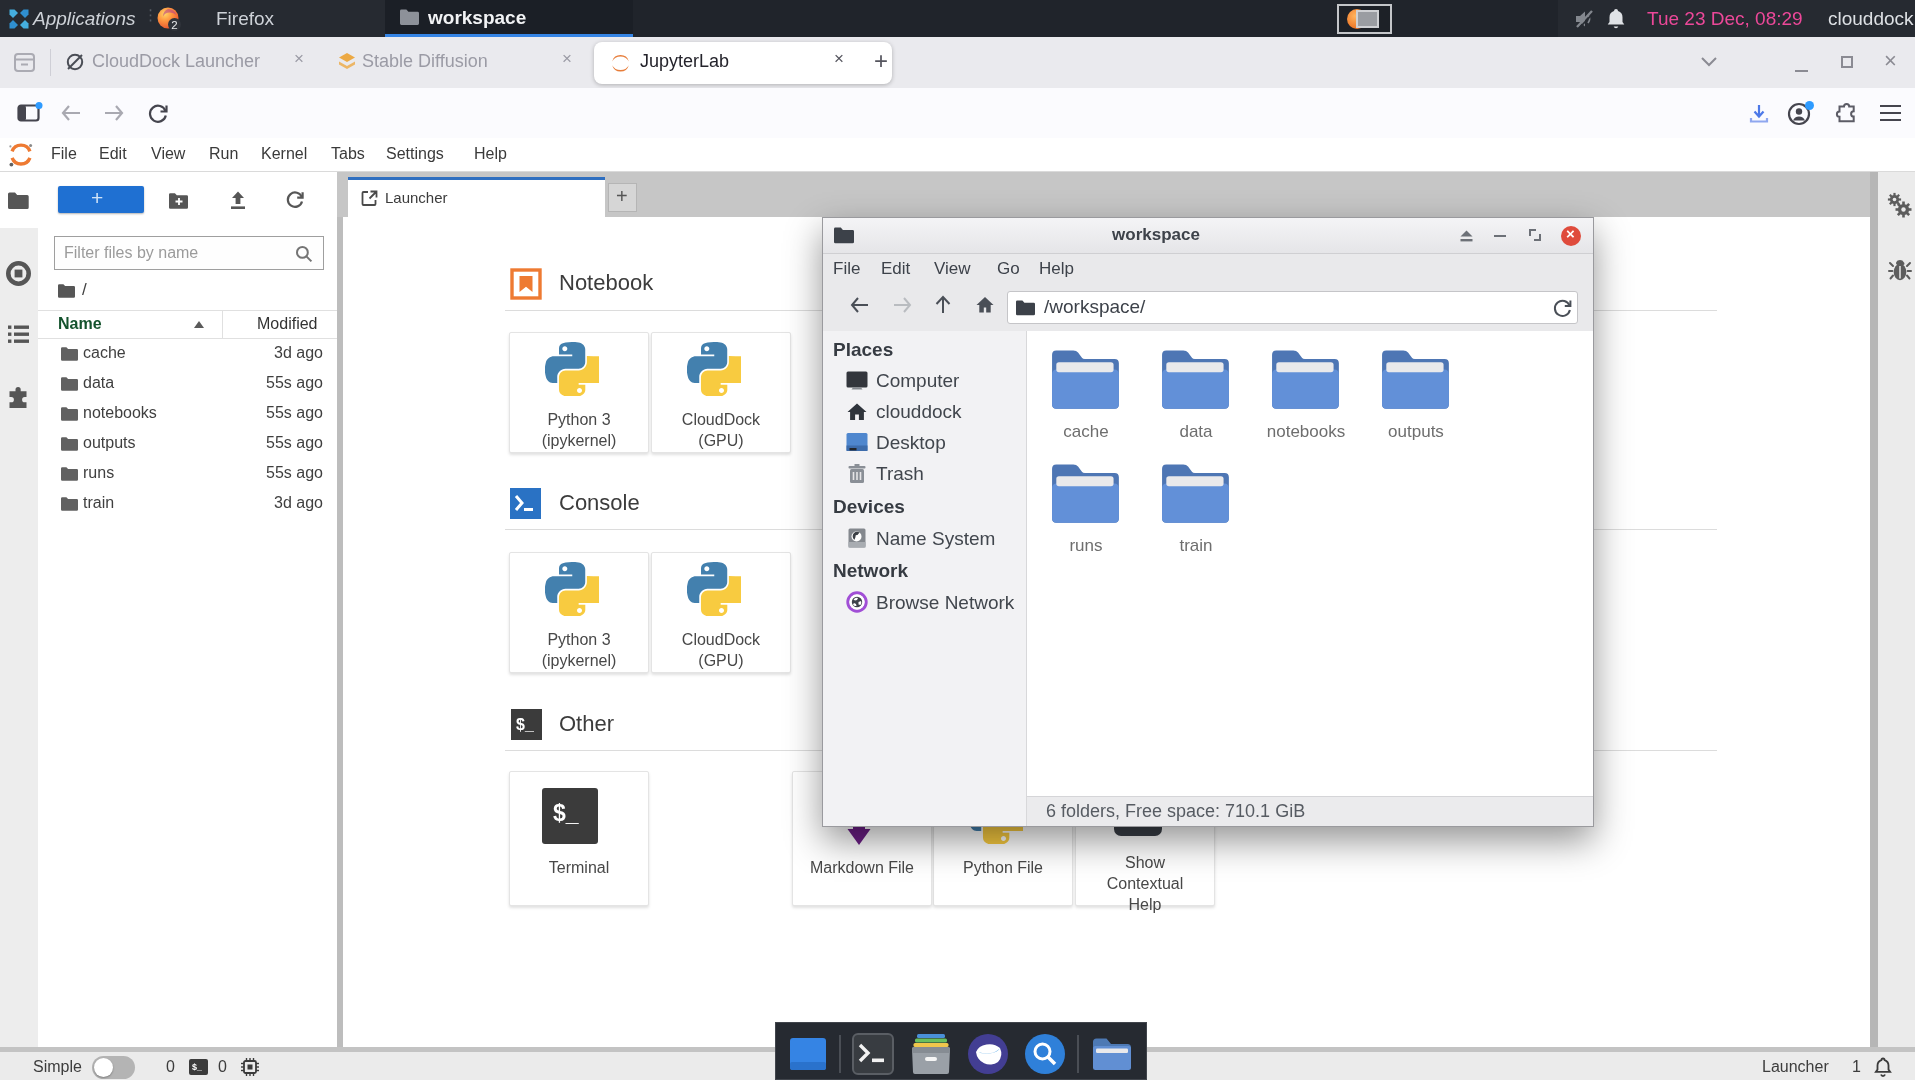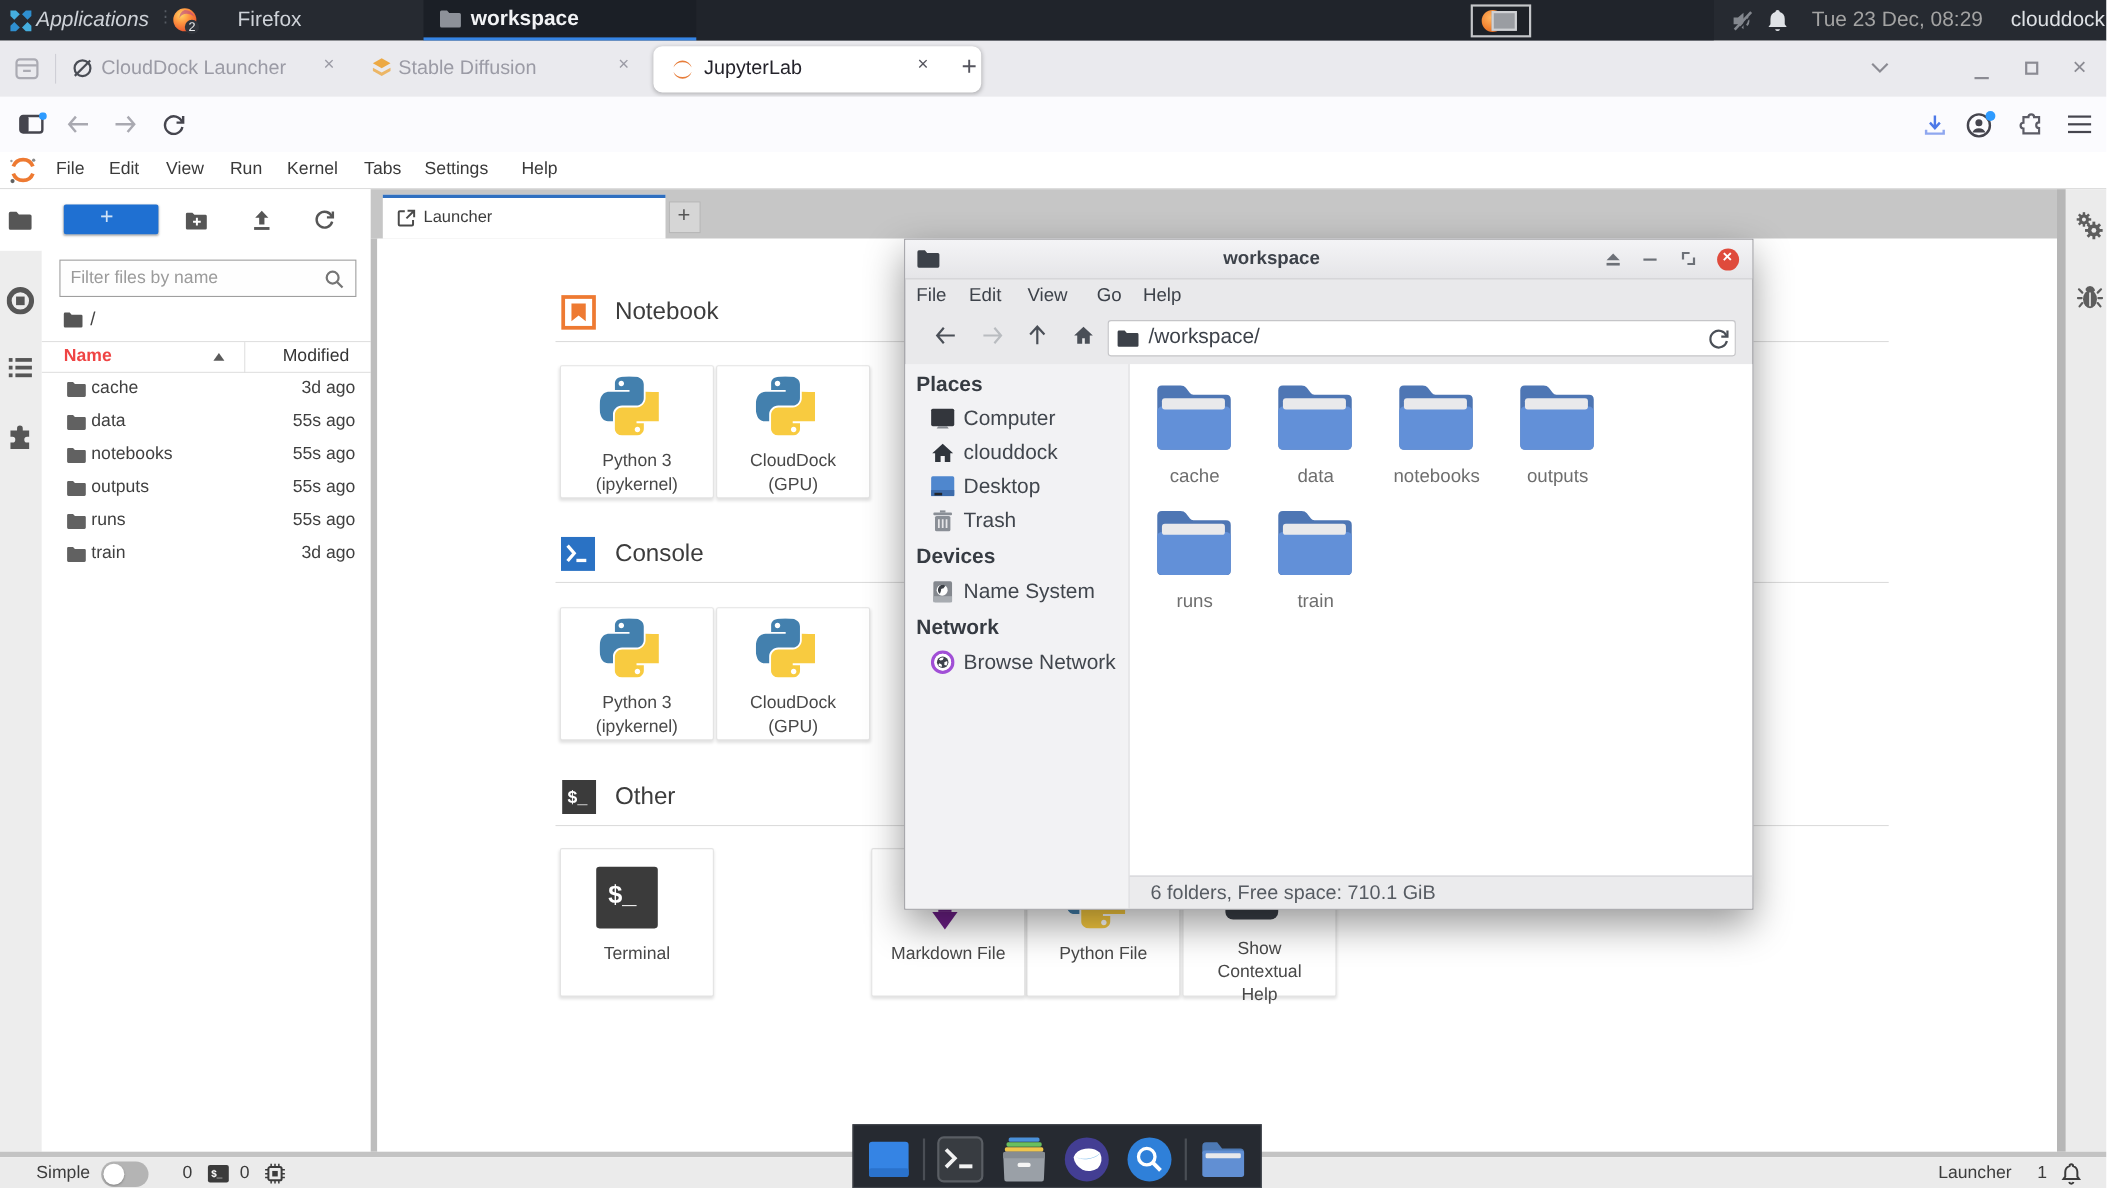--- a/index.html
+++ b/index.html
@@ -106,21 +106,21 @@
         <path d="M14 7 a6 6 0 0 1 0 8" stroke="#83878e" stroke-width="1.8" fill="none"></path>
       </g>
       <line x1="3" y1="19" x2="18" y2="3" stroke="#83878e" stroke-width="2.4"></line>
       <line x1="5" y1="20.4" x2="20" y2="4.4" stroke="#262a31" stroke-width="1.6"></line>
     </svg>
 
     <svg class="abs" style="left:1605px;top:7px" width="22" height="24" viewBox="0 0 22 24">
       <path d="M11 2 a2 2 0 0 1 2 2 a6.5 6.5 0 0 1 4.5 6.2 v4.8 l1.8 2.5 H2.7 l1.8 -2.5 v-4.8 A6.5 6.5 0 0 1 9 4 a2 2 0 0 1 2 -2 Z" fill="#dfe2e6"></path>
       <path d="M8.7 19.5 a2.4 2.4 0 0 0 4.6 0 Z" fill="#dfe2e6"></path>
     </svg>
-    <span class="abs" style="left:1647px;top:8px;color:#a3a3a3;text-align:right;">Tue 23 Dec, 08:29</span>
+    <span class="abs" style="left:1647px;top:8px;color:#ec4899;text-align:right;">Tue 23 Dec, 08:29</span>
     <span class="abs" style="left:1828px;top:8px;color:#dde0e4;">clouddock</span>
   </div>
   <div class="abs" id="tabbar">
 
     <svg class="abs" style="left:13px;top:14px" width="23" height="23" viewBox="0 0 23 23">
       <rect x="2" y="3" width="19" height="17" rx="3" fill="none" stroke="#ababb3" stroke-width="2"></rect>
       <line x1="2.5" y1="8.5" x2="20.5" y2="8.5" stroke="#ababb3" stroke-width="2"></line>
       <line x1="8" y1="13.5" x2="15" y2="13.5" stroke="#ababb3" stroke-width="2"></line>
     </svg>
     <div class="abs" style="left:50px;top:12px;width:1px;height:27px;background:#cfcfd6"></div>
@@ -255,21 +255,21 @@
           <line x1="12.4" y1="12.4" x2="17.4" y2="17.4" stroke="#757575" stroke-width="2"></line>
         </svg>
     </div>
 
     <svg class="abs" style="left:19px;top:111px" width="19" height="16" viewBox="0 0 19 16">
         <path d="M1 2.4 q0-1.2 1.2-1.2 h4.2 l1.7 1.9 h8.7 q1.2 0 1.2 1.2 v9.3 q0 1.2 -1.2 1.2 H2.2 q-1.2 0 -1.2 -1.2 Z" fill="#565656"></path>
       </svg>
     <span class="abs" style="left:44px;top:108px;color:#424242;font-size:17px">/</span>
 
     <div class="abs" style="left:0px;top:138px;width:299px;height:29px;border-top:1px solid #e0e0e0;border-bottom:1px solid #e0e0e0">
-      <span class="abs" style="left:20px;top:4px;font-size:16px;font-weight:bold;color:#ef4444">Name</span>
+      <span class="abs" style="left:20px;top:4px;font-size:16px;font-weight:bold;color:#14532d">Name</span>
       <svg class="abs" style="left:155px;top:9px" width="12" height="9" viewBox="0 0 12 9">
           <path d="M6 1 l5 7 H1 Z" fill="#5a5a5a"></path>
         </svg>
       <div class="abs" style="left:184px;top:0;width:1px;height:28px;background:#e0e0e0"></div>
       <span class="abs" style="left:219px;top:4px;font-size:16px;color:#333">Modified</span>
     </div>
     <div class="abs" style="left:0;top:167px;width:299px;height:180px;font-size:16px;color:#3f3f3f">
       <div class="abs frow" style="top:0px">
           <svg class="fi" width="19" height="16" viewBox="0 0 19 16">
             <path d="M1 2.4 q0-1.2 1.2-1.2 h4.2 l1.7 1.9 h8.7 q1.2 0 1.2 1.2 v9.3 q0 1.2 -1.2 1.2 H2.2 q-1.2 0 -1.2-1.2 Z" fill="#616161"></path>

